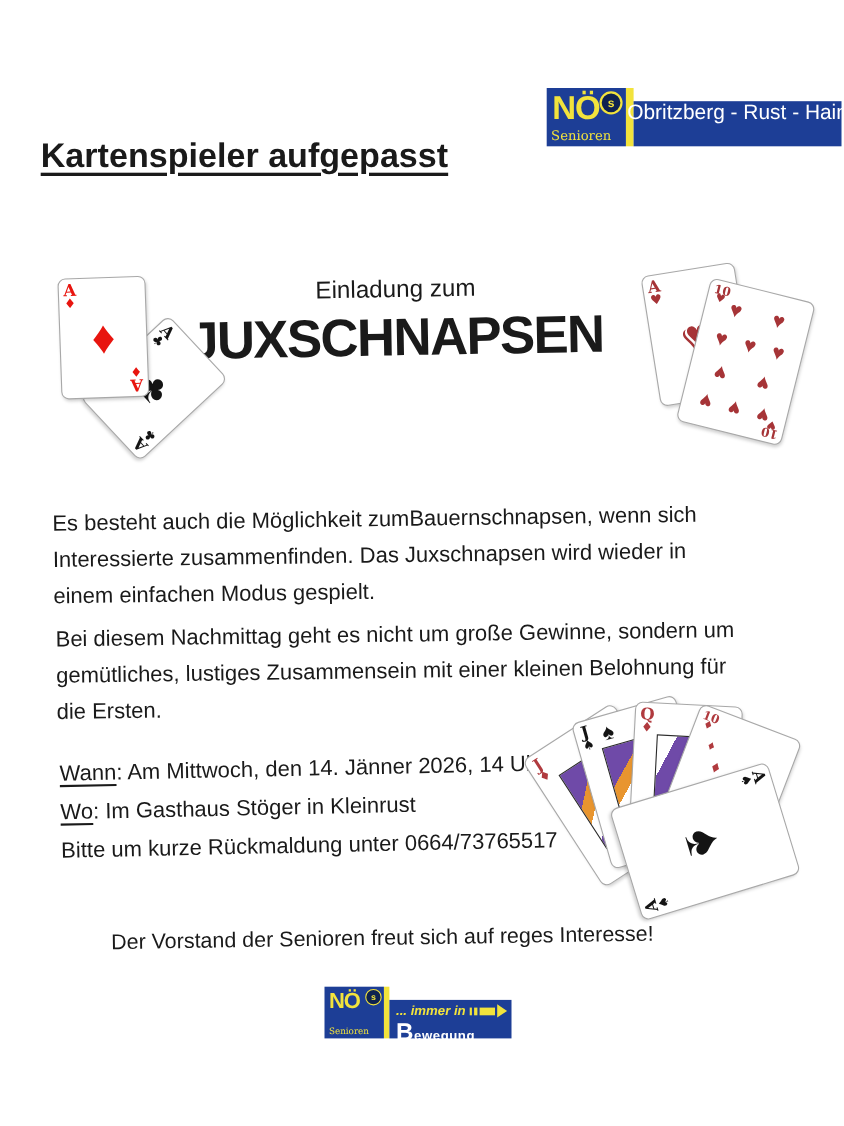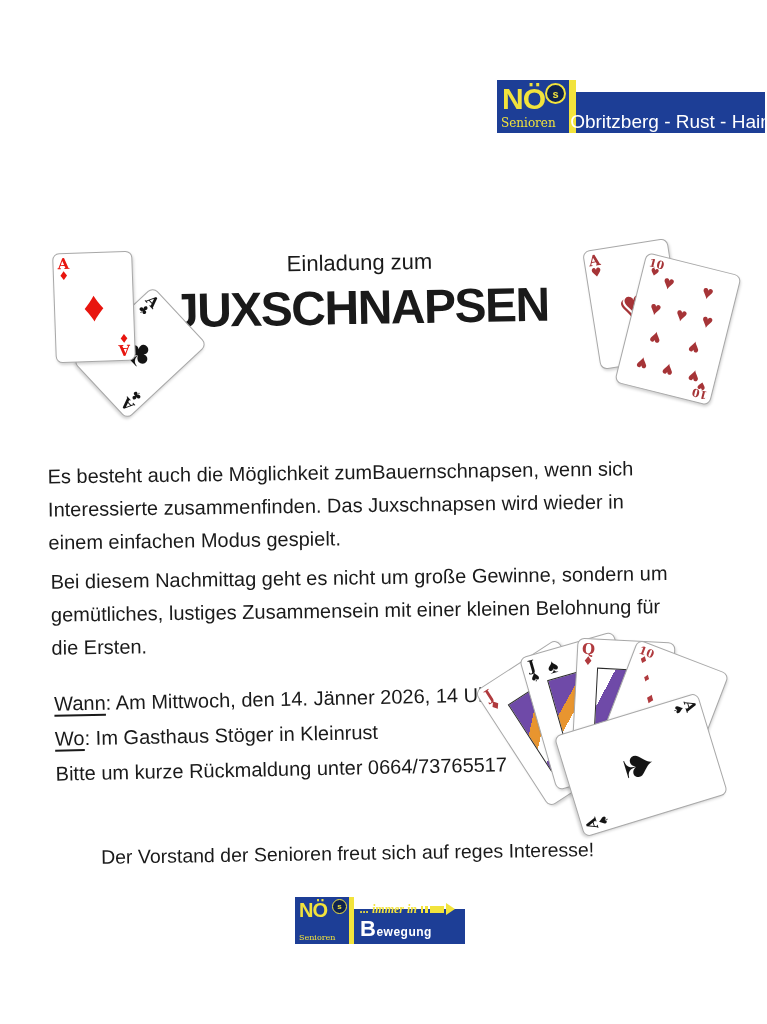--- a/index.html
+++ b/index.html
@@ -18,39 +18,39 @@
 
   
   .org-logo{position:absolute;display:flex;}
   .nl-left{position:relative;background:var(--logo-blue);}
   .nl-abbr{color:var(--logo-yellow);font-weight:bold;letter-spacing:-1px;line-height:1;}
   .nl-badge{position:absolute;border-radius:50%;background:#0e2250;border:2px solid var(--logo-yellow);
             color:var(--logo-yellow);font-weight:bold;display:flex;align-items:center;justify-content:center;}
   .nl-sub{position:absolute;left:4px;color:var(--logo-yellow);
           font-family:"DejaVu Serif",serif;white-space:nowrap;}
   .nl-bar{background:var(--logo-yellow);}
-  .nl-right{background:var(--logo-blue);display:flex;flex-direction:column;justify-content:flex-end;margin-top:12px;}
+  .nl-right{background:var(--logo-blue);display:flex;flex-direction:column;justify-content:flex-start;margin-top:12px;}
 
   .header-logo{left:497px;top:80px;width:268px;height:53px;}
   .header-logo .nl-left{width:72px;}
   .header-logo .nl-abbr{font-size:30px;margin:4px 0 0 5px;}
   .header-logo .nl-badge{width:17px;height:17px;right:3px;top:3px;font-size:11px;}
   .header-logo .nl-sub{bottom:3px;font-size:12px;}
   .header-logo .nl-bar{width:7px;}
   .header-logo .nl-right{width:189px;align-items:center;}
   .region-text{color:#fff;font-size:19px;white-space:nowrap;}
 
   .footer-logo{left:295px;top:897px;width:170px;height:47px;}
   .footer-logo .nl-left{width:54px;}
   .footer-logo .nl-abbr{font-size:20px;margin:3px 0 0 4px;}
   .footer-logo .nl-badge{width:13px;height:13px;right:2px;top:2px;font-size:8px;border-width:1.5px;}
   .footer-logo .nl-sub{bottom:2px;font-size:8px;}
   .footer-logo .nl-bar{width:5px;}
   .footer-logo .nl-right{width:111px;padding:3px 0 3px 6px;box-sizing:border-box;}
-  .tagline-row{display:flex;align-items:center;gap:2px;font-family:Liberation Serif, serif;}
+  .tagline-row{display:flex;align-items:center;gap:2px;}
   .tagline-top{color:var(--logo-yellow);font-weight:bold;font-style:italic;font-size:12px;white-space:nowrap;}
   .arrow{display:flex;align-items:center;gap:2px;margin-left:2px;}
   .arrow i{display:block;background:var(--logo-yellow);height:7px;}
   .arrow .d1{width:2px;} .arrow .d2{width:3px;} .arrow .d3{width:14px;}
   .arrow .head{width:0;height:0;background:none;border-left:9px solid var(--logo-yellow);
                border-top:6px solid transparent;border-bottom:6px solid transparent;}
   .bewegung{display:block;color:#fff;font-weight:bold;font-size:12px;line-height:1.1;letter-spacing:0.5px;}
   .bewegung::first-letter{font-size:22px;}
 
   
@@ -127,20 +127,21 @@
       <div class="nl-abbr">NÖ</div>
       <div class="nl-badge">s</div>
       <div class="nl-sub">Senioren</div>
     </div>
     <div class="nl-bar"></div>
     <div class="nl-right">
       <div class="region-text">Obritzberg - Rust - Hain</div>
     </div>
   </div>
 
+  <div class="main-heading">Kartenspieler aufgepasst</div>
 
   <div class="cards-topleft">
     <div class="card ace-clubs">
       <div class="corner tl blk">
         <span class="r">A</span>
         <span class="s">♣</span>
       </div>
       <div class="pip-center blk">♣</div>
       <div class="corner br blk">
         <span class="r">A</span>

